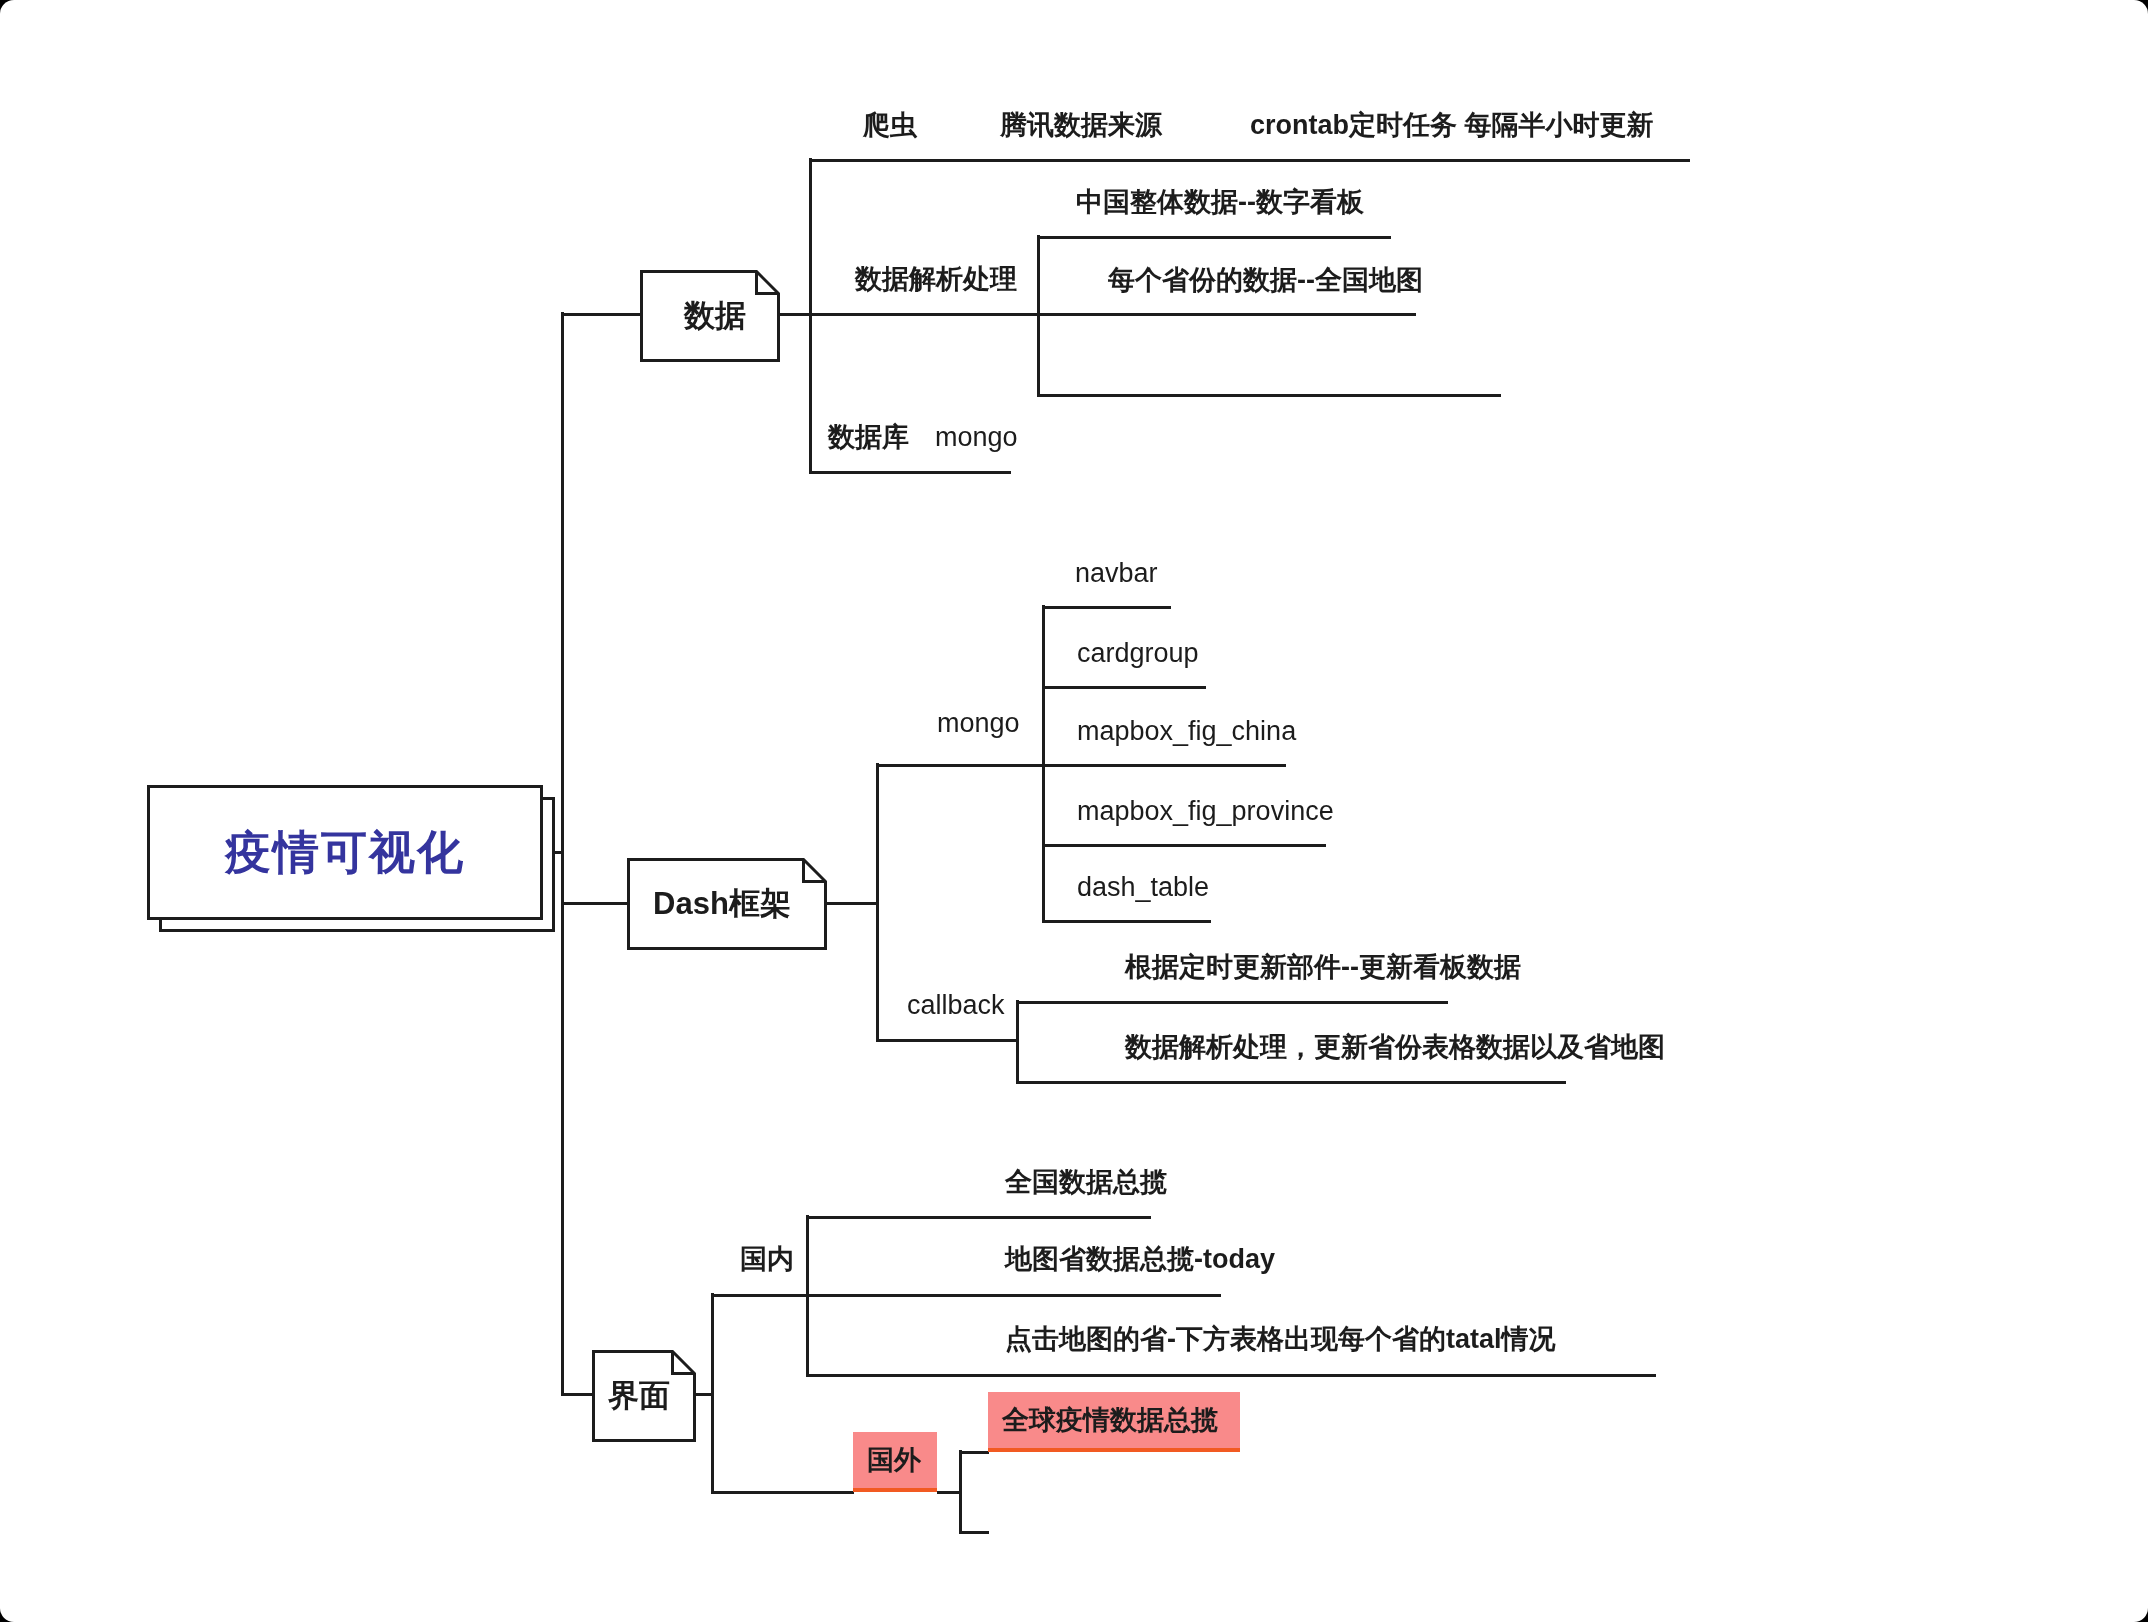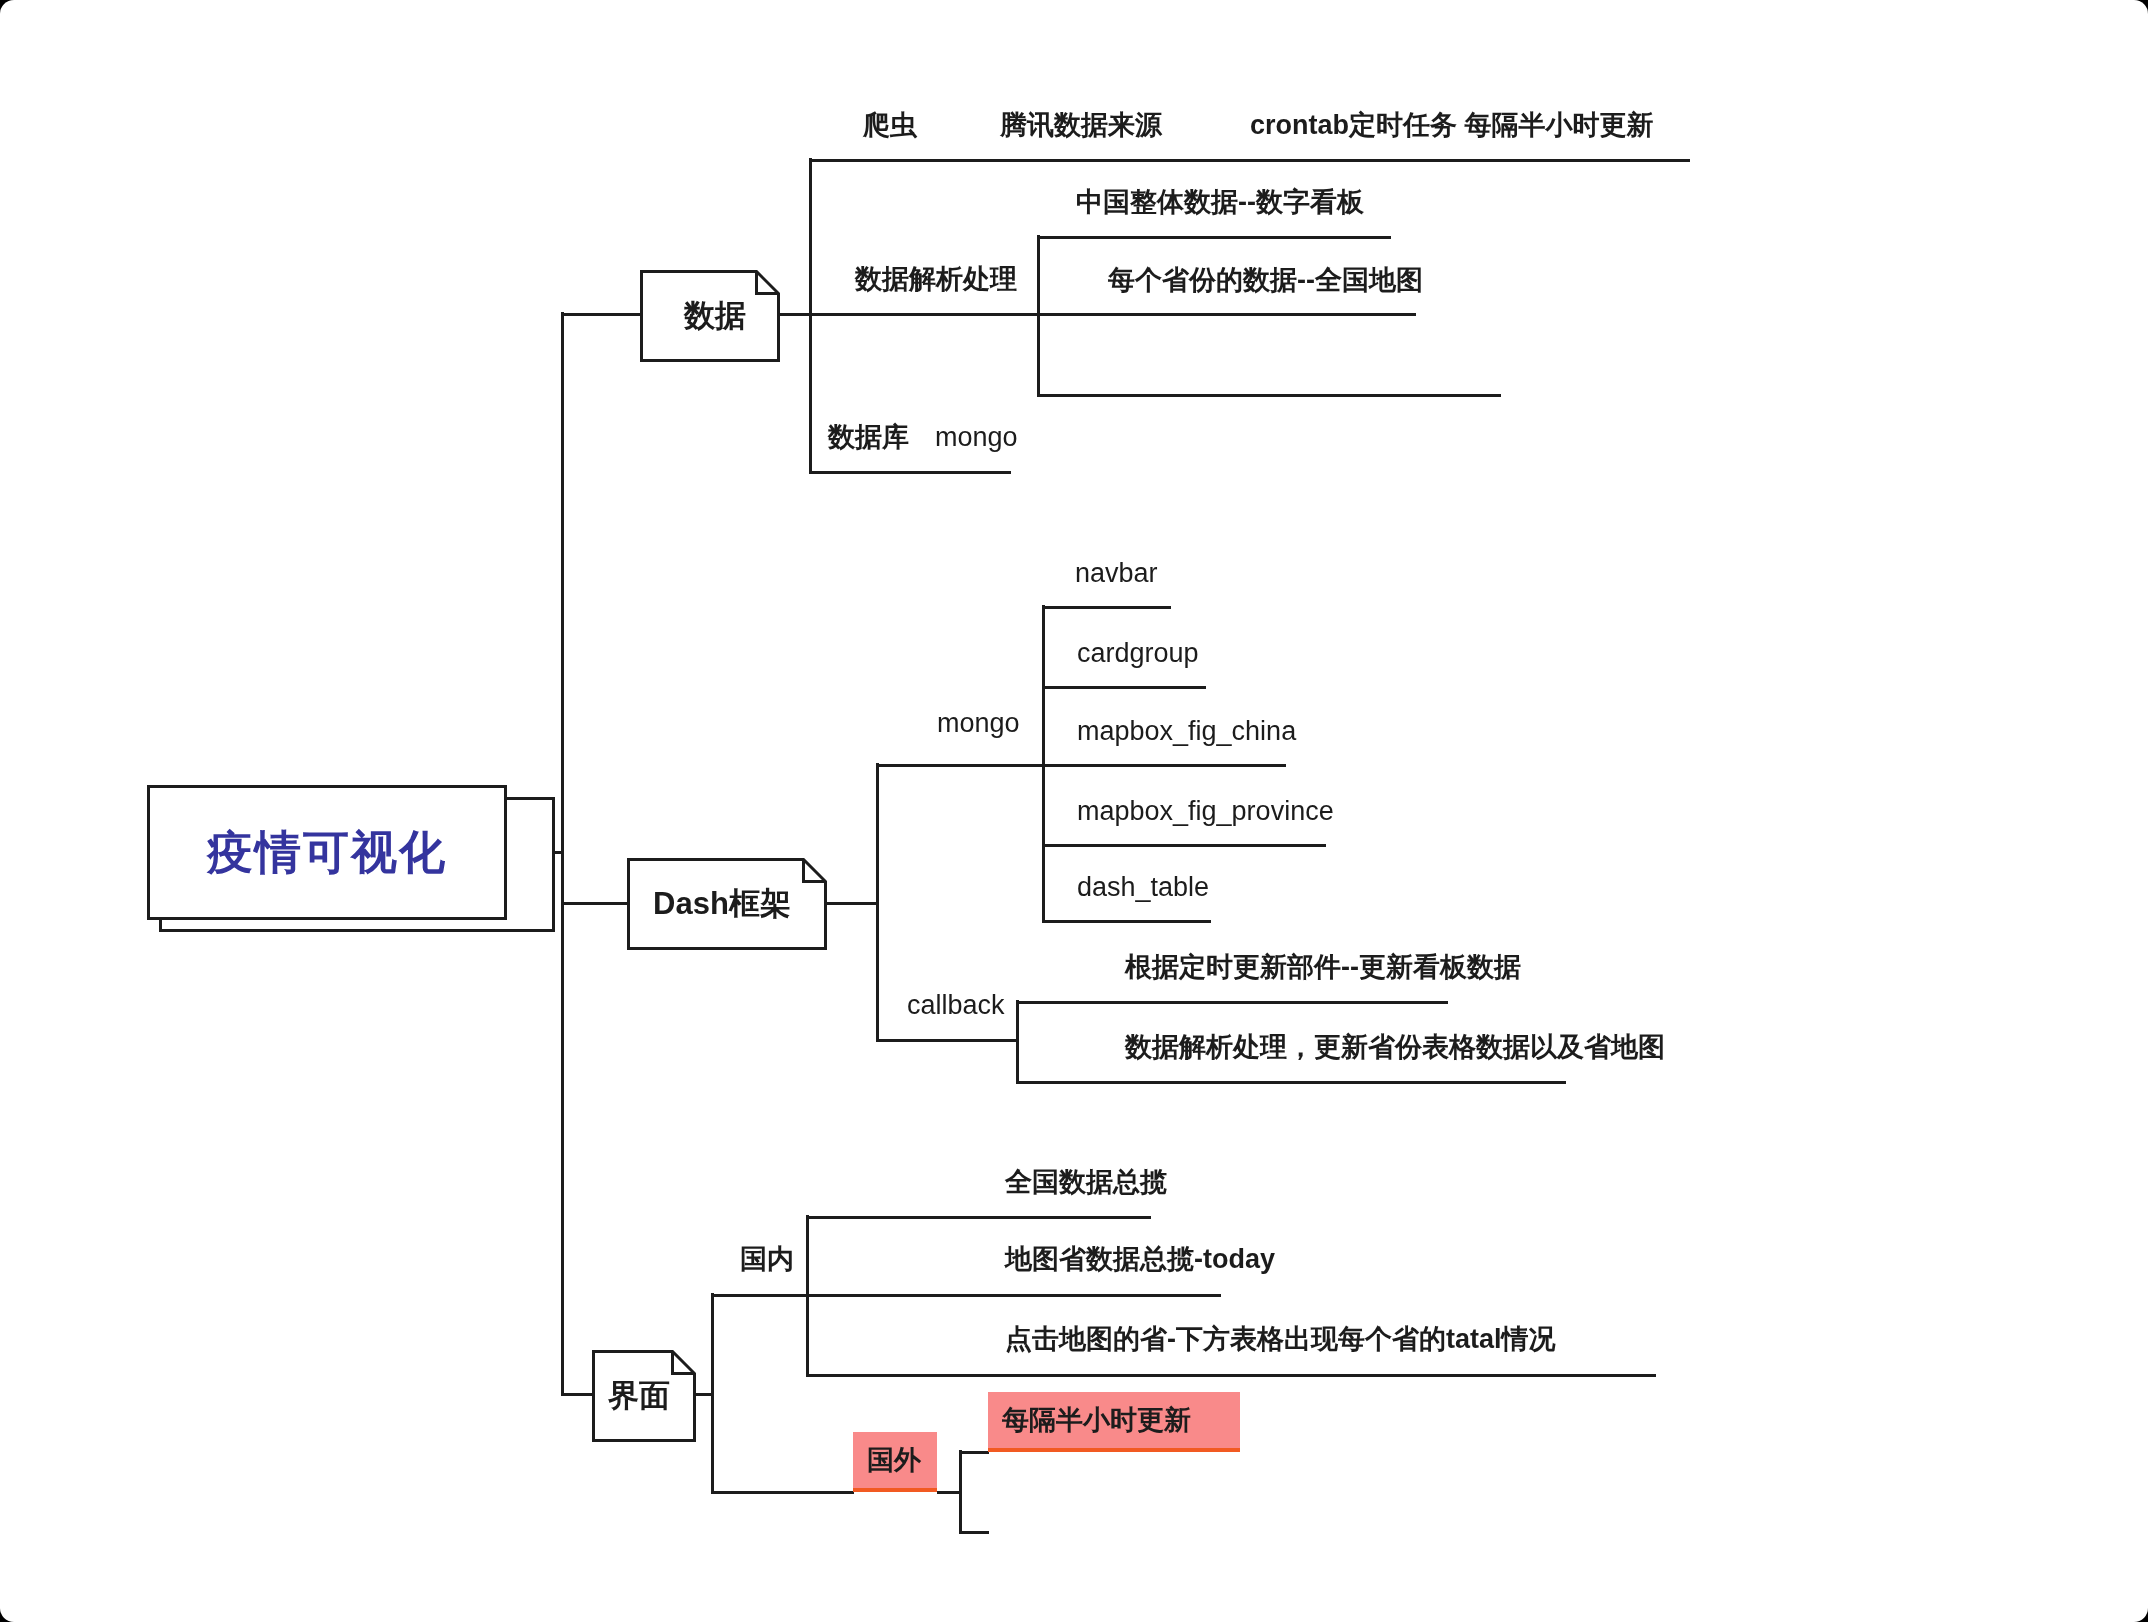--- a/index.html
+++ b/index.html
@@ -24,21 +24,21 @@
     font-size:31px; font-weight:700; white-space:nowrap;
   }
   .hnode {
     position:absolute; background:var(--hlbg,#f98a8a);
     border-bottom:4px solid var(--hlline,#f25a22);
     display:flex; align-items:center; padding:0 14px;
     font-size:27px; font-weight:600; white-space:nowrap;
   }
   #root-shadow { position:absolute; left:159px; top:797px; width:396px; height:135px;
     background:#fff; border:3px solid var(--ink,#1c1c1c); }
-  #root-box { position:absolute; left:147px; top:785px; width:360px; height:135px;
+  #root-box { position:absolute; left:147px; top:785px; width:396px; height:135px;
     background:#fff; border:3px solid var(--ink,#1c1c1c);
     display:flex; align-items:center; justify-content:center;
     font-size:46px; font-weight:700; letter-spacing:2px; color:var(--rootc,#34349e); }
 </style>
 </head>
 <body>
 
 <div id="canvas">
 
   <div class="hl" style="left:543px;top:851px;width:20px"></div>
@@ -129,15 +129,15 @@
   <div class="lbl latin" style="left:907px;top:988px">callback</div>
   <div class="lbl" style="left:1125px;top:950px">根据定时更新部件--更新看板数据</div>
   <div class="lbl" style="left:1125px;top:1030px">数据解析处理，更新省份表格数据以及省地图</div>
 
   <div class="lbl" style="left:740px;top:1242px">国内</div>
   <div class="lbl" style="left:1005px;top:1165px">全国数据总揽</div>
   <div class="lbl" style="left:1005px;top:1242px">地图省数据总揽-today</div>
   <div class="lbl" style="left:1005px;top:1322px">点击地图的省-下方表格出现每个省的tatal情况</div>
 
   <div class="hnode" style="left:853px;top:1432px;width:84px;height:60px">国外</div>
-  <div class="hnode" style="left:988px;top:1392px;width:252px;height:60px">每隔半小时更新</div>
+  <div class="hnode" style="left:988px;top:1392px;width:252px;height:60px">全球疫情数据总揽</div>
 
 </div>
 
 </body></html>

